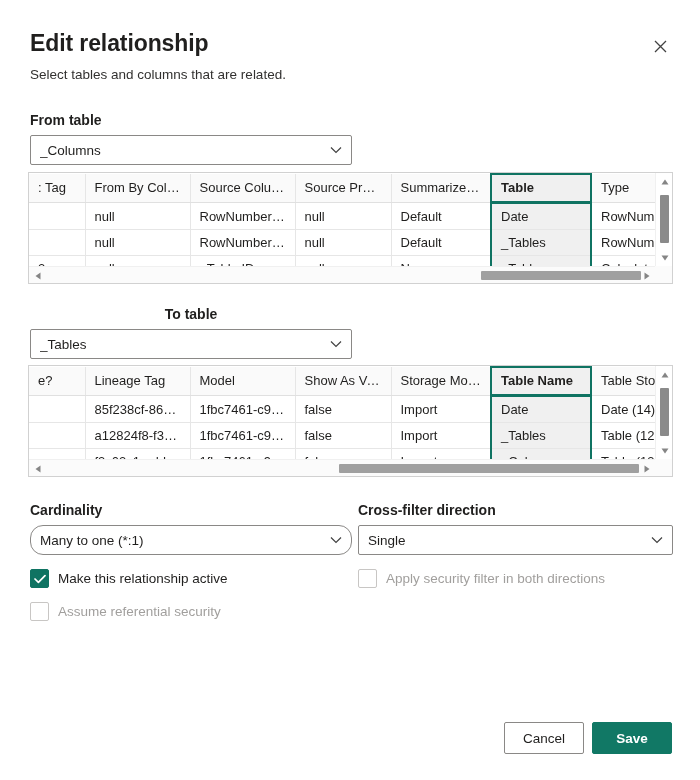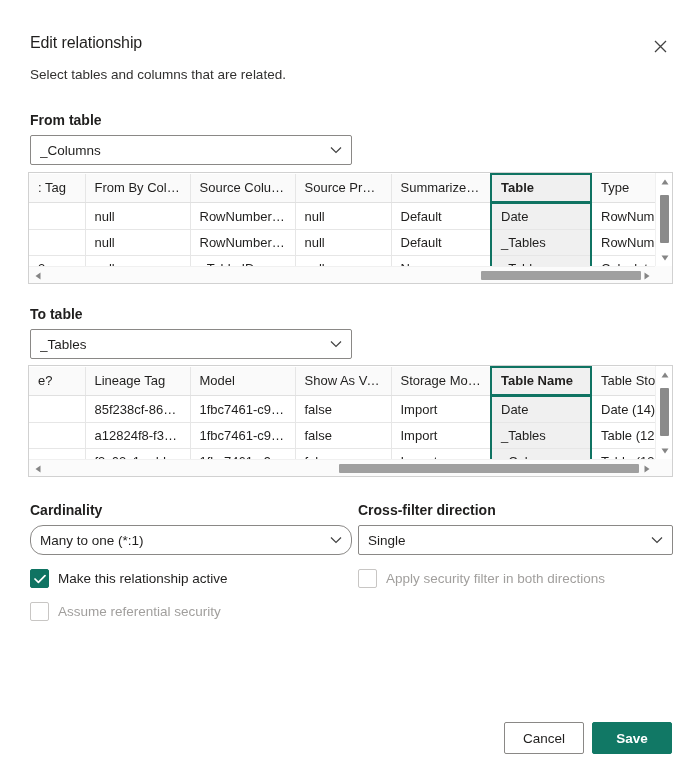--- a/index.html
+++ b/index.html
@@ -23,22 +23,22 @@
   }
 
   
   .dlg-header {
     position: absolute;
     top: 30px;
     left: 30px;
     right: 24px;
   }
   .dlg-title {
-    font-size: 16px;
-    font-weight: normal;
+    font-size: 23px;
+    font-weight: bold;
     letter-spacing: -0.1px;
     color: #201f1e;
     margin: 0 0 10px 0;
     line-height: 26px;
   }
   .dlg-subtitle {
     font-size: 13.5px;
     color: #323130;
     line-height: 18px;
     margin: 0;
@@ -362,21 +362,21 @@
       <div class="sb-thumb-h" style="left:452px; width:160px;"></div>
       <div class="sb-arrow right">
         <svg width="6" height="8" viewBox="0 0 6 8">
             <path d="M5.5 4 L0.5 0.5 L0.5 7.5 Z" fill="#858585"></path>
           </svg>
       </div>
     </div>
     <div class="sb-corner"></div>
   </div>
 
-  <div style="position:absolute; left:30px; top:305px; width:322px;">
+  <div style="position:absolute; left:30px; top:305px; width:322px;text-align:center;">
     <div class="field-label">To table</div>
     <div class="combo" style="margin-top:6px;">
       <span class="combo-value">_Tables</span>
       <span class="chev">
         <svg width="12" height="8" viewBox="0 0 12 8" aria-hidden="true">
           <path d="M1 1.5 L6 6.5 L11 1.5" stroke="#424242" stroke-width="1.2" fill="none"></path>
         </svg>
       </span>
     </div>
   </div>

